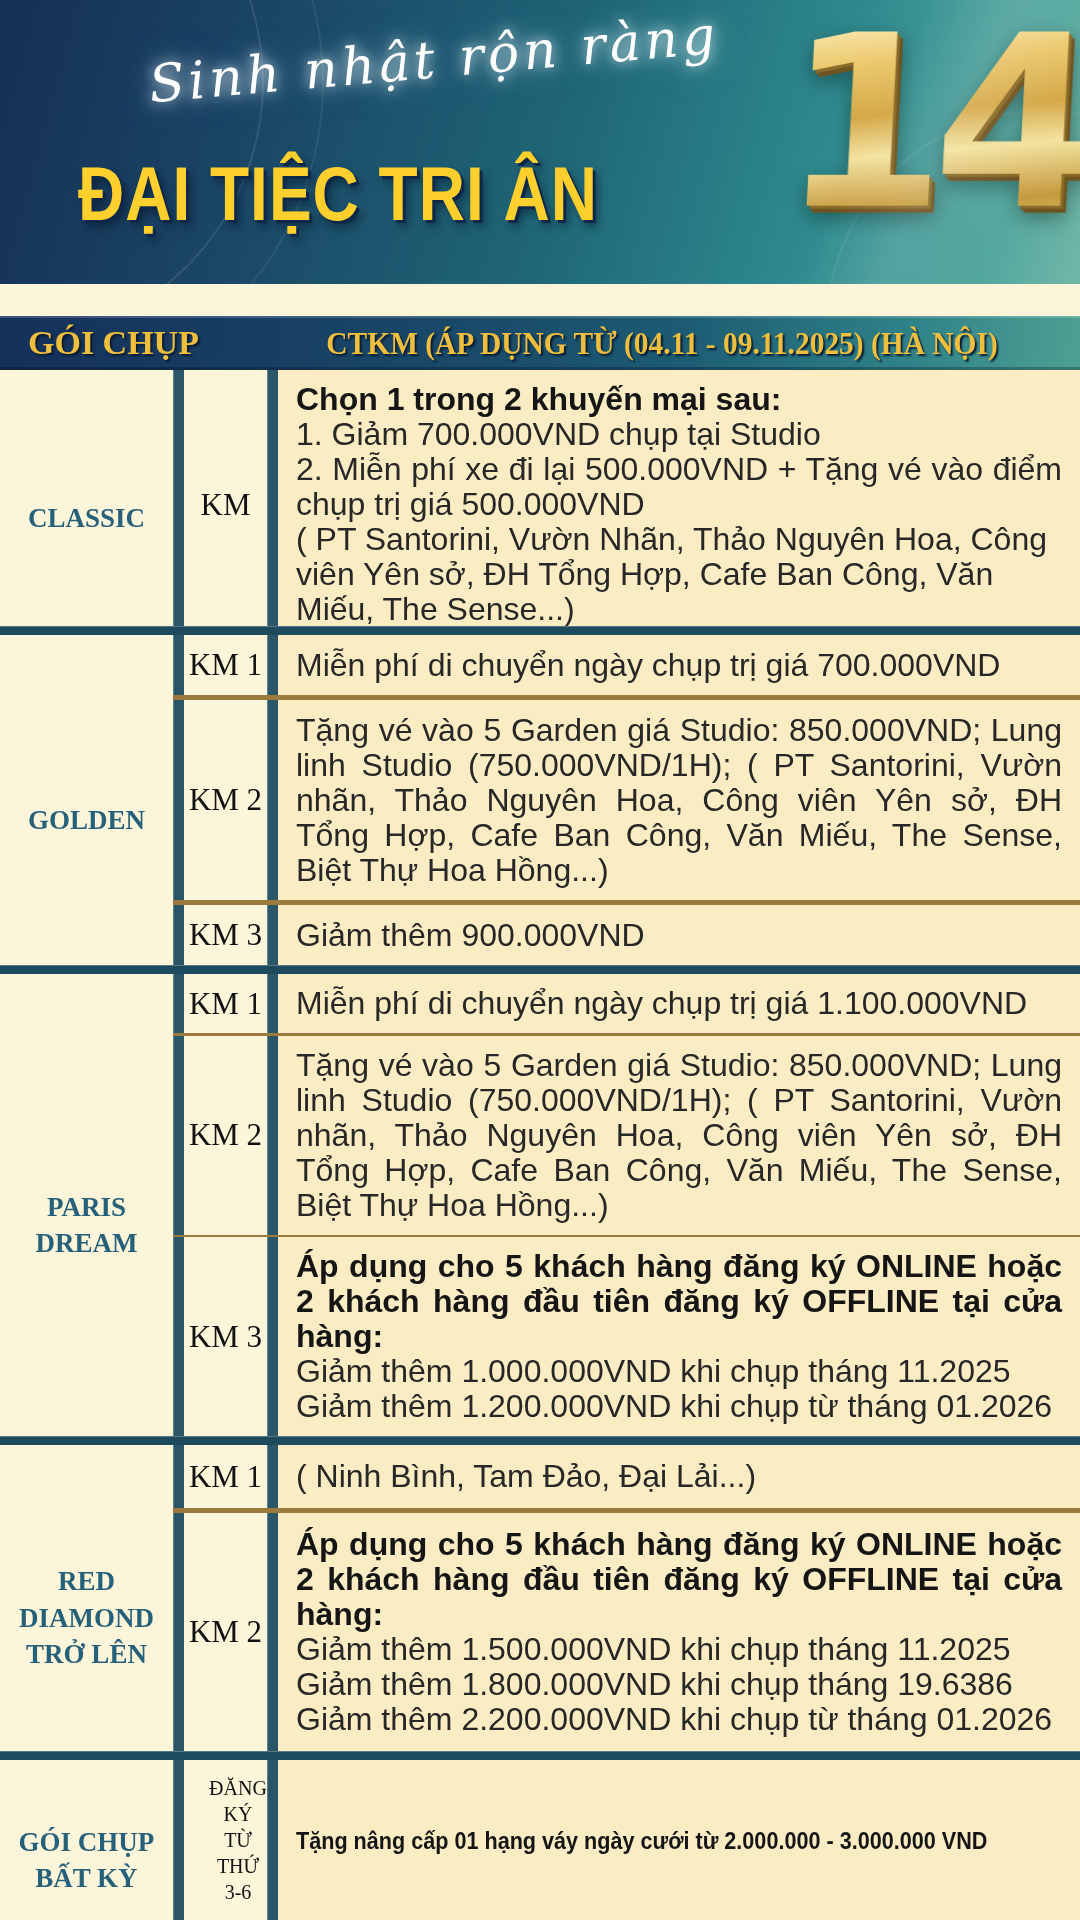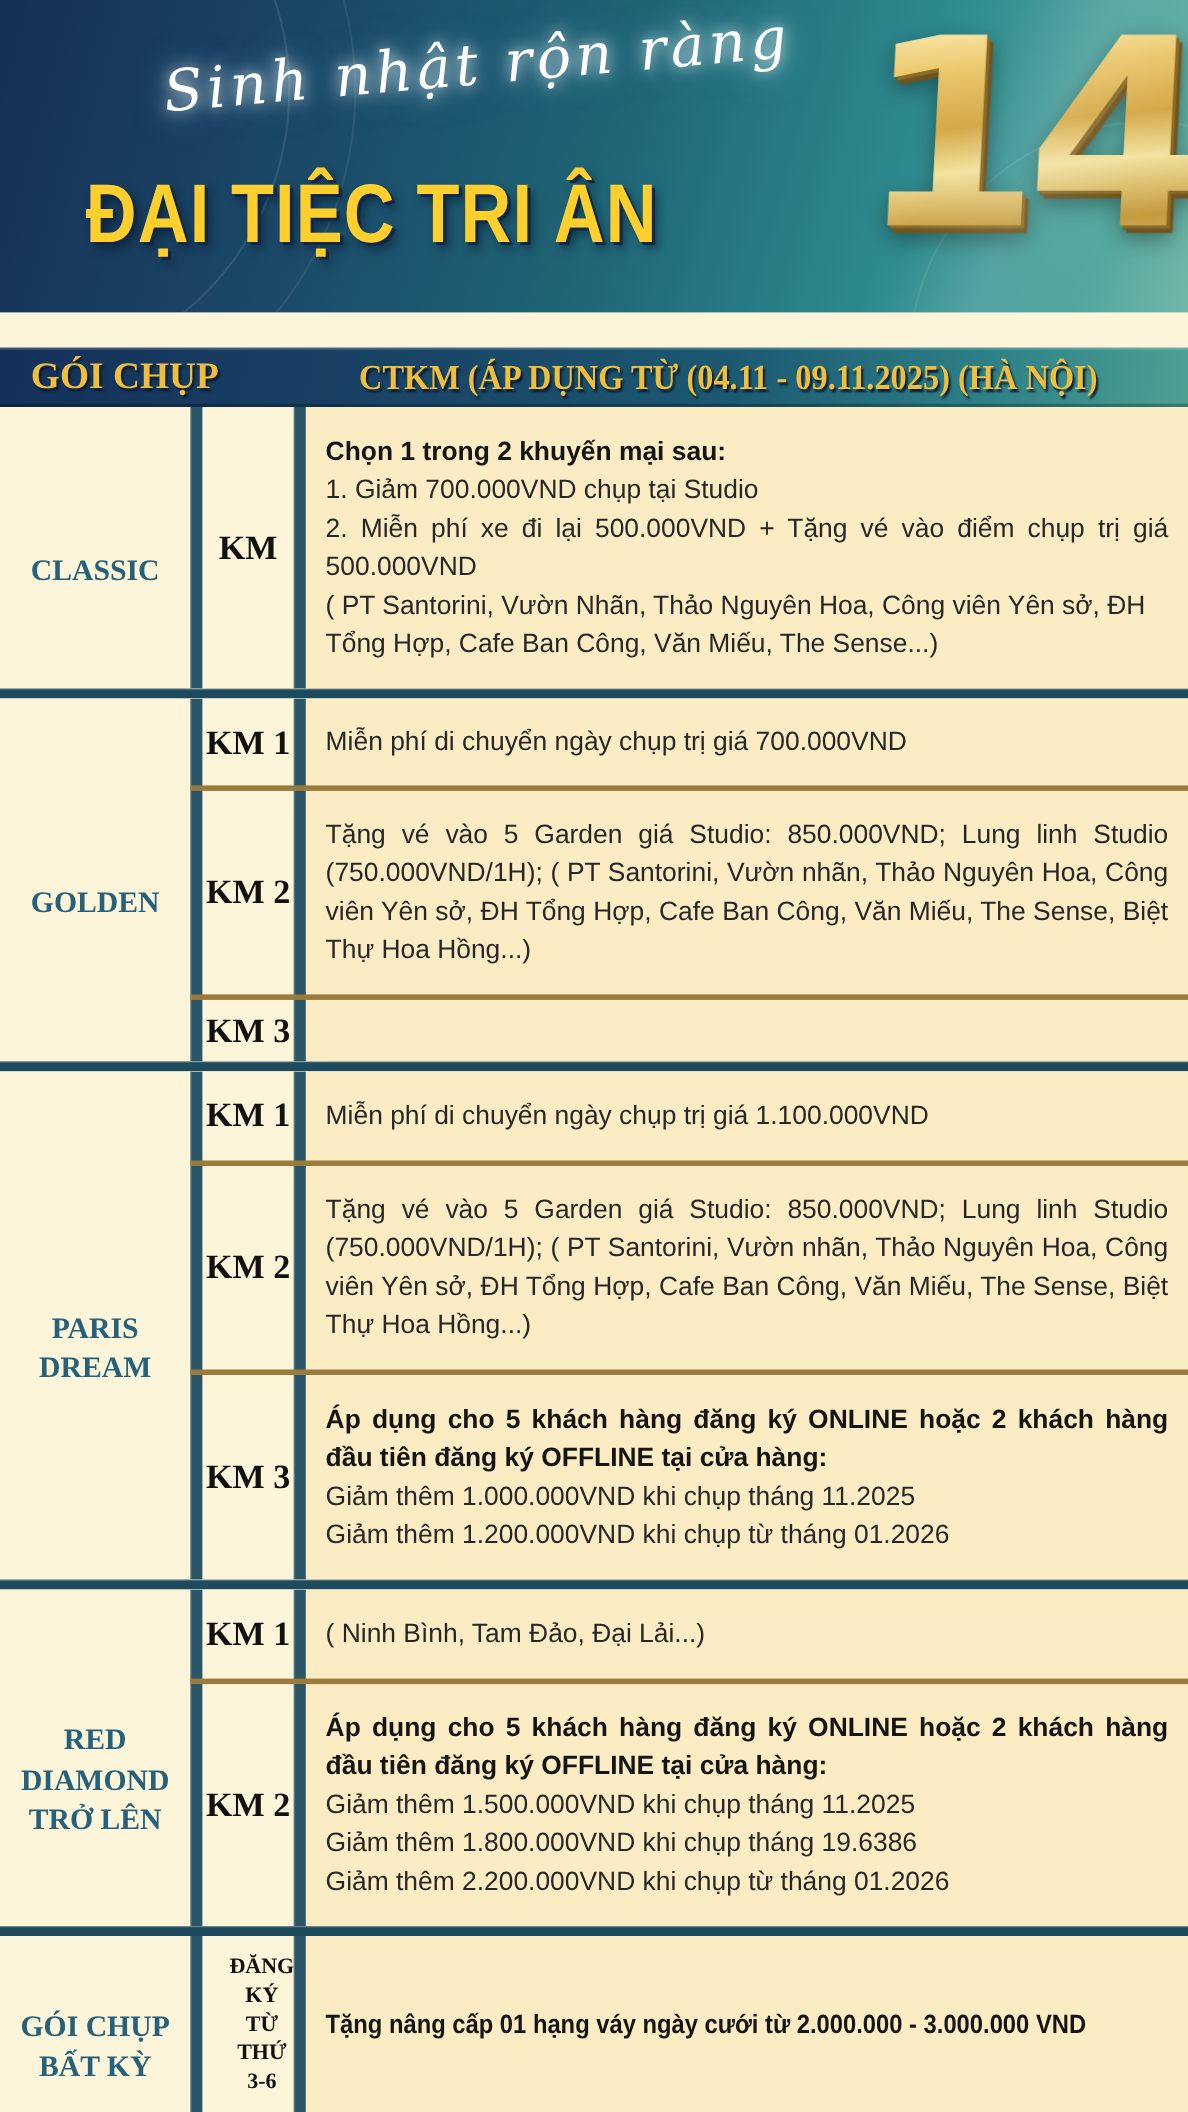--- a/index.html
+++ b/index.html
@@ -81,24 +81,24 @@
   }
   .vdiv{position:absolute;top:0;bottom:0;width:11px;background:#2b5668;z-index:2;
     box-shadow:inset 1px 0 0 rgba(255,255,255,.25);}
   .v1{left:0}.v2{left:94px}
   .sub-row{display:flex;position:relative;z-index:1;}
   .km-cell{
     width:105px;flex:0 0 105px;box-sizing:border-box;
     padding-left:11px;padding-right:11px;
     display:flex;align-items:center;justify-content:center;
   }
-  .km-label{font-family:"Liberation Serif",serif;font-weight:700;font-size:31px;color:#111;white-space:nowrap;}
+  .km-label{font-family:"Liberation Serif",serif;font-weight:400;font-size:31px;color:#111;white-space:nowrap;}
   .km-label.multi{font-size:20px;line-height:1.3;text-align:center;white-space:pre-line;padding-left:25px;}
   .content-cell{flex:1;padding:12px 18px;box-sizing:border-box;align-self:center;width:100%;}
-  .para{margin:0;font-size:24px;line-height:35px;color:#272727;}
+  .para{margin:0;font-size:32px;line-height:35px;color:#272727;}
   .para.bold{font-weight:700;color:#151515;}
   .para.justify{text-align:justify;}
   .para.squeeze{white-space:nowrap;font-size:24px;transform:scaleX(.9);transform-origin:left center;}
   .gold{height:5px;background:#9b7b3c;position:relative;z-index:3;}
   .section-bar{height:9px;background:#1e4a5e;box-shadow:inset 0 1px 0 rgba(255,255,255,.25);}
 </style>
 </head>
 <body>
 
 <div class="hero">
@@ -155,20 +155,23 @@
           </div>
           <div class="content-cell">
             <p class="para justify">Tặng vé vào 5 Garden giá Studio: 850.000VND; Lung linh Studio (750.000VND/1H); ( PT Santorini, Vườn nhãn, Thảo Nguyên Hoa, Công viên Yên sở, ĐH Tổng Hợp, Cafe Ban Công, Văn Miếu, The Sense, Biệt Thự Hoa Hồng...)</p>
           </div>
         </div>
         <div class="gold"></div>
         <div class="sub-row">
           <div class="km-cell">
             <div class="km-label">KM 3</div>
           </div>
+          <div class="content-cell">
+            <p class="para">Giảm thêm 900.000VND</p>
+          </div>
         </div>
       </div>
     </div>
     <div class="section-bar"></div>
     <div class="section sec-2">
       <div class="pkg">PARIS DREAM</div>
       <div class="right">
         <div class="vdiv v1"></div>
         <div class="vdiv v2"></div>
         <div class="sub-row">

